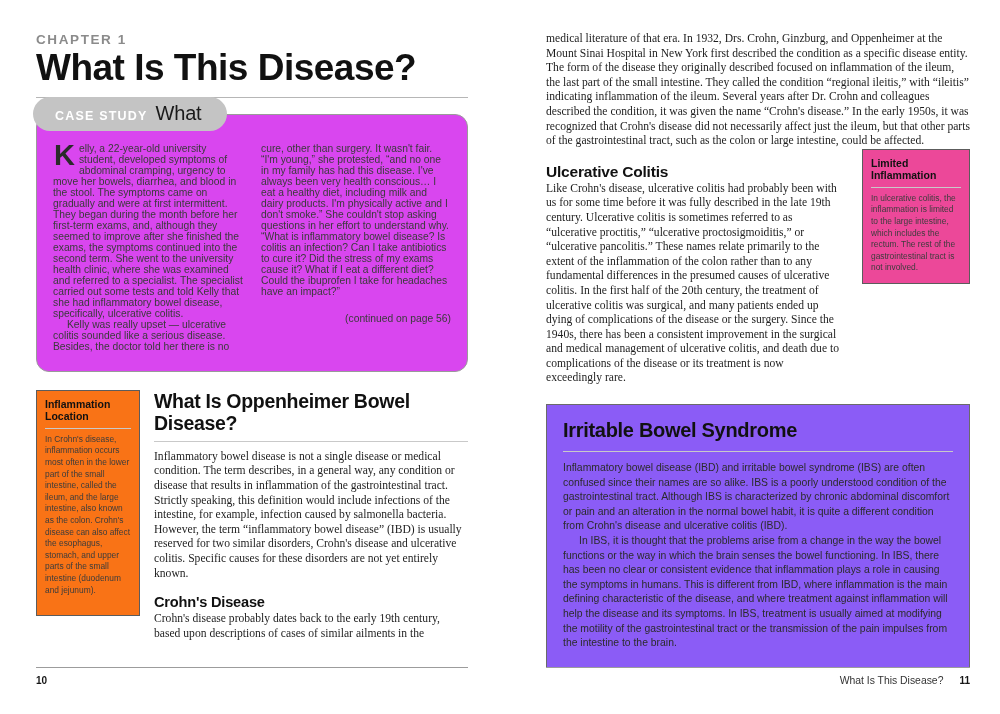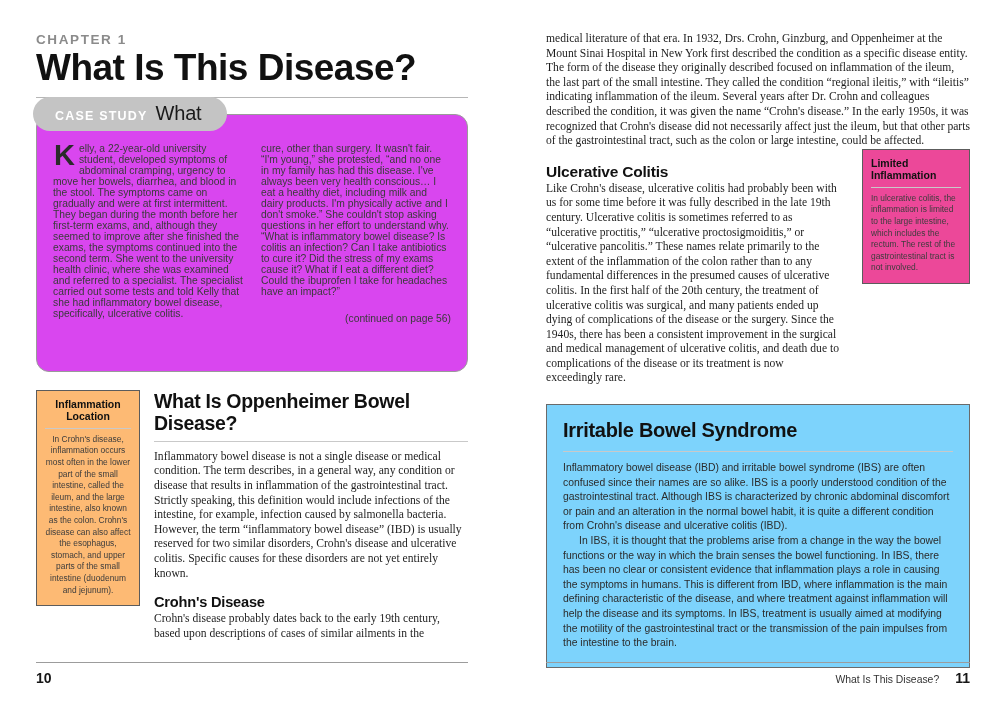--- a/index.html
+++ b/index.html
@@ -115,25 +115,24 @@
   
   .lower {
     display: flex;
     gap: 14px;
     margin-top: 18px;
   }
   .sidebox {
     width: 104px;
     flex: 0 0 104px;
     border: 1.2px solid #5c5c5c;
-    background: #fdba74;
-    padding: 7px 8px 9px 8px;
+    background: #f97316;
+    padding: 7px 8px 19px 8px;
     box-sizing: border-box;
     align-self: flex-start;
-    text-align: center;
   }
   .sidebox h4 {
     margin: 0;
     font-size: 10.5px;
     font-weight: bold;
     line-height: 12.5px;
     color: #111111;
   }
   .sidebox .sb-rule {
     border-bottom: 1.4px solid #c9c9c9;
@@ -208,21 +207,21 @@
     font-size: 15.5px;
     font-weight: bold;
     letter-spacing: -0.2px;
     color: #111111;
   }
   .uc-body { width: 295px; }
 
   .ibs-box {
     margin-top: 18px;
     border: 1.4px solid #6a6a6a;
-    background: #7dd3fc;
+    background: #8b5cf6;
     padding: 14px 16px 16px 16px;
     box-sizing: border-box;
   }
   .ibs-box h2 {
     margin: 0;
     font-size: 20px;
     font-weight: bold;
     letter-spacing: -0.3px;
     color: #111111;
   }
@@ -249,21 +248,21 @@
   .f-row {
     display: flex;
     align-items: baseline;
     margin-top: 7px;
     font-size: 10.5px;
   }
   .f-left  { justify-content: flex-start; }
   .f-right { justify-content: flex-end; gap: 16px; }
   .folio {
     font-weight: bold;
-    font-size: 14px;
+    font-size: 10px;
     color: #161616;
   }
   .running {
     font-size: 10.4px;
     color: #333333;
   }
   .footer-right { left: 46px; right: 30px; }
 </style>
 </head>
 <body>
@@ -280,20 +279,21 @@
 
     <div class="case-study">
       <div class="case-badge">
         <span class="kicker">CASE STUDY</span>
         <span class="name">What</span>
       </div>
 
       <div class="case-cols">
         <div class="case-col">
           <p class="dropcap">Kelly, a 22-year-old university student, developed symptoms of abdominal cramping, urgency to move her bowels, diarrhea, and blood in the stool. The symptoms came on gradually and were at first intermittent. They began during the month before her first-term exams, and, although they seemed to improve after she finished the exams, the symptoms continued into the second term. She went to the university health clinic, where she was examined and referred to a specialist. The specialist carried out some tests and told Kelly that she had inflammatory bowel disease, specifically, ulcerative colitis.</p>
+          <p>Kelly was really upset — ulcerative colitis sounded like a serious disease. Besides, the doctor told her there is no</p>
         </div>
         <div class="case-col">
           <p>cure, other than surgery. It wasn't fair. “I'm young,” she protested, “and no one in my family has had this disease. I've always been very health conscious… I eat a healthy diet, including milk and dairy products. I'm physically active and I don't smoke.” She couldn't stop asking questions in her effort to understand why. “What is inflammatory bowel disease? Is colitis an infection? Can I take antibiotics to cure it? Did the stress of my exams cause it? What if I eat a different diet? Could the ibuprofen I take for headaches have an impact?”</p>
           <div class="continued">(continued on page 56)</div>
         </div>
       </div>
     </div>
 
     <div class="lower">
       <div class="sidebox">

